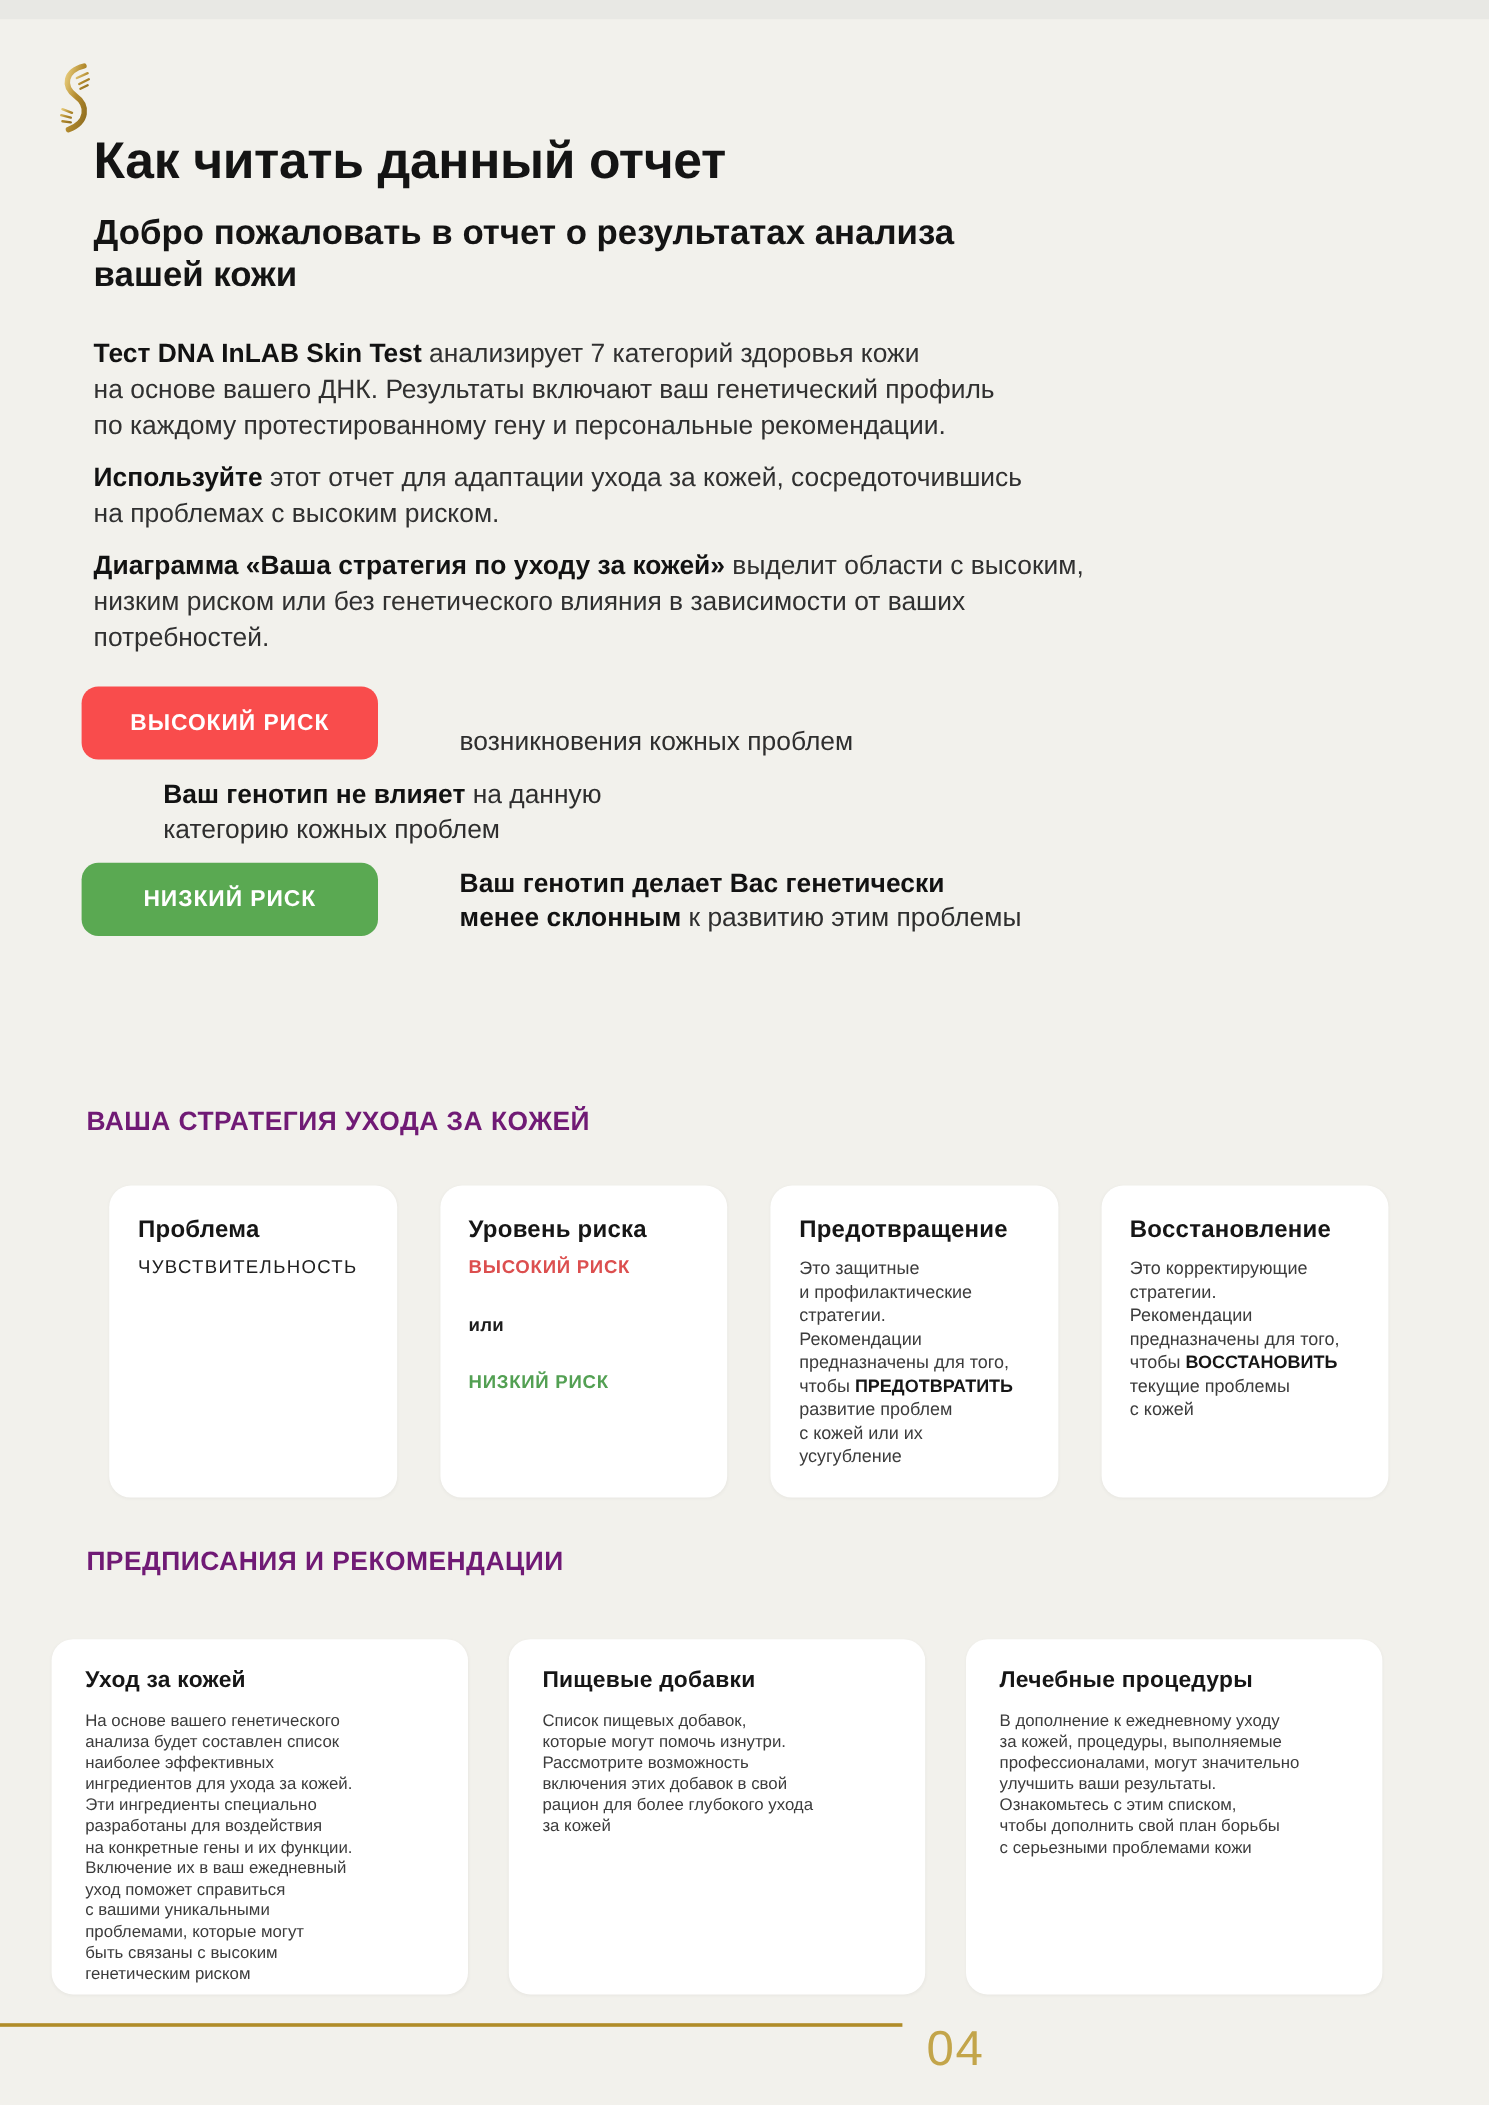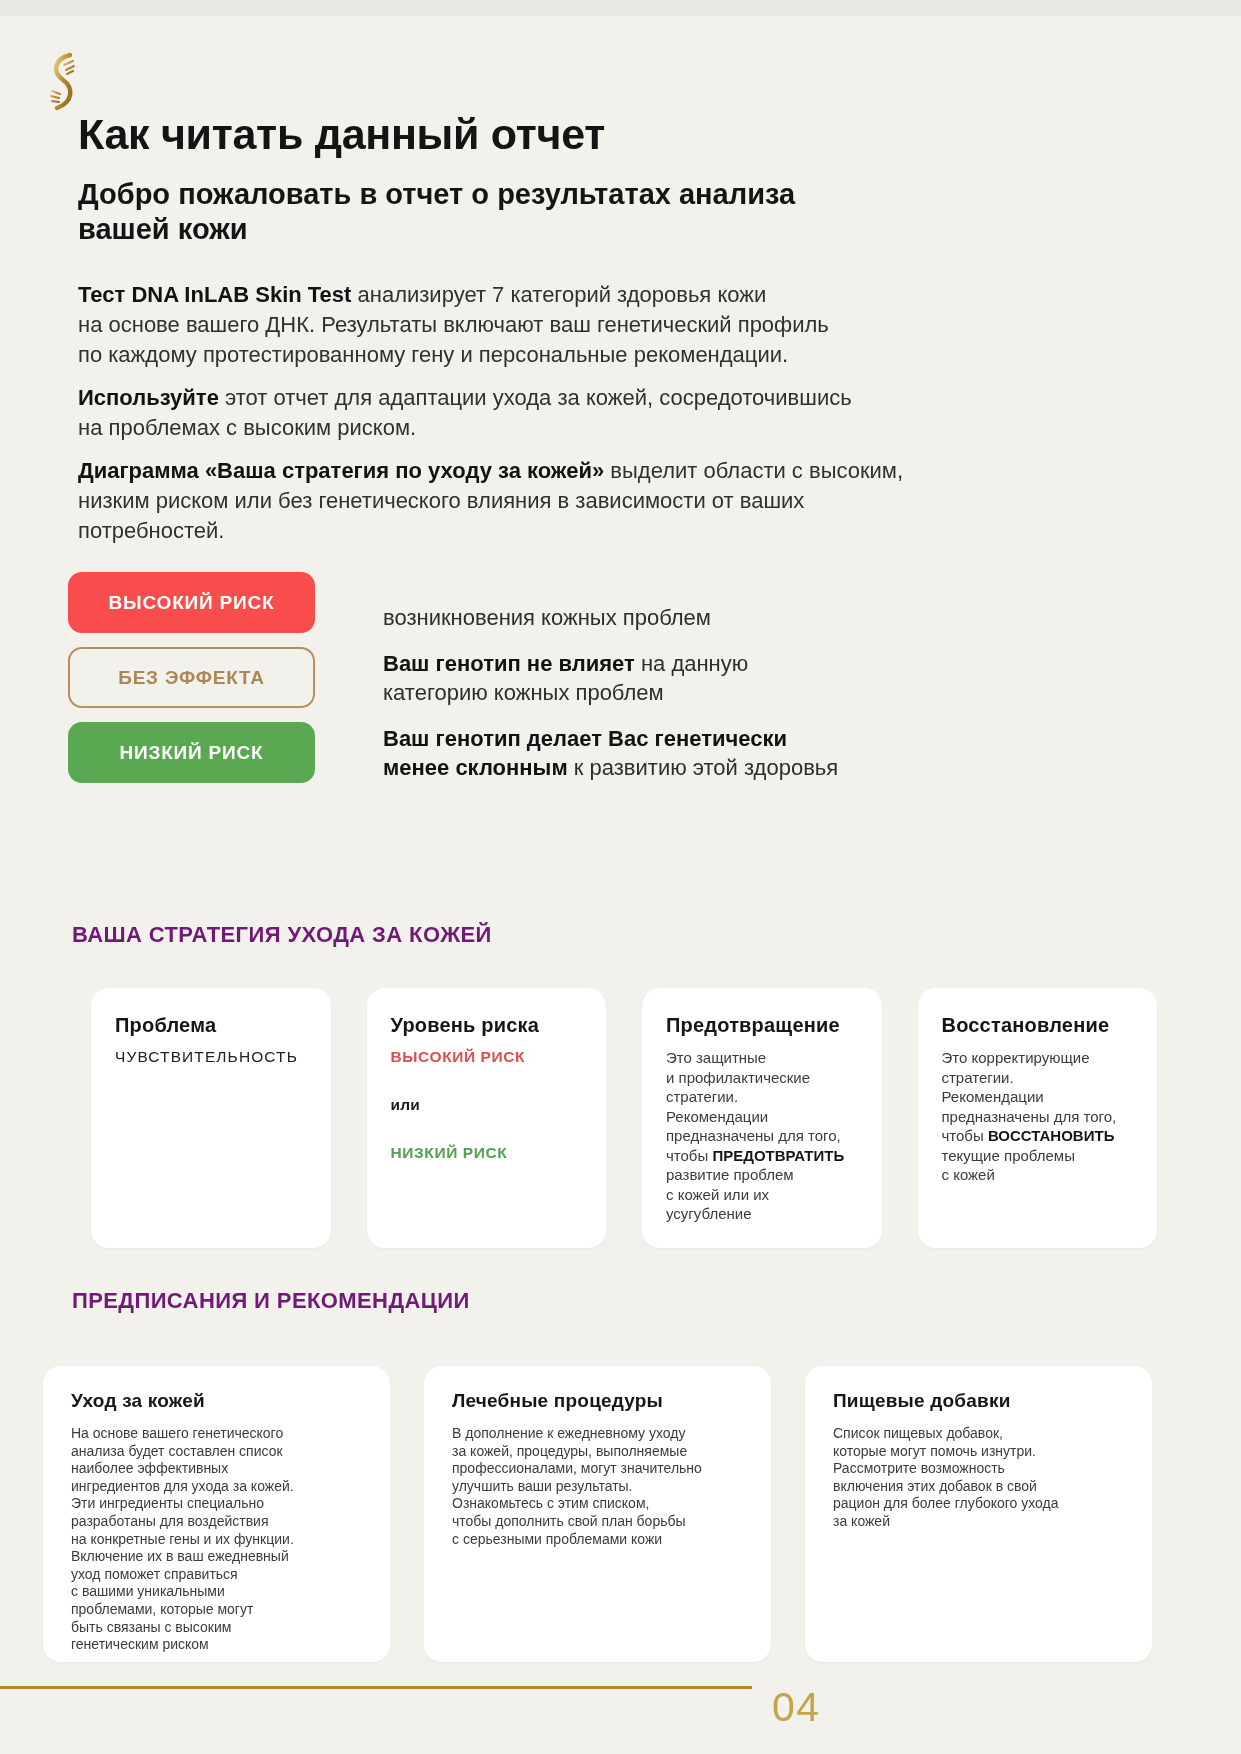--- a/index.html
+++ b/index.html
@@ -105,28 +105,27 @@
 потребностей.</span></p>
   </div>
 
   <div class="legend">
     <div class="legend-row">
       <div class="badge badge-high">ВЫСОКИЙ РИСК</div>
       <p class="legend-desc"><span>
 возникновения кожных проблем</span></p>
     </div>
     <div class="legend-row">
-      <div class="badge badge-none">БЕЗ ЭФФЕКТА</div>
       <p class="legend-desc"><b>Ваш генотип не влияет</b><span> на данную
 категорию кожных проблем</span></p>
     </div>
     <div class="legend-row">
       <div class="badge badge-low">НИЗКИЙ РИСК</div>
       <p class="legend-desc"><b>Ваш генотип делает Вас генетически
-менее склонным</b><span> к развитию этой здоровья</span></p>
+менее склонным</b><span> к развитию этим проблемы</span></p>
     </div>
   </div>
 
   <h3 class="section-heading s1">ВАША СТРАТЕГИЯ УХОДА ЗА КОЖЕЙ</h3>
 
   <div class="cards row1">
     <div class="card">
       <div class="card-title">Проблема</div>
       <div class="problem-value">ЧУВСТВИТЕЛЬНОСТЬ</div>
     </div>
@@ -173,36 +172,36 @@
 разработаны для воздействия
 на конкретные гены и их функции.
 Включение их в ваш ежедневный
 уход поможет справиться
 с вашими уникальными
 проблемами, которые могут
 быть связаны с высоким
 генетическим риском</p>
     </div>
     <div class="card">
+      <div class="card-title">Пищевые добавки</div>
+      <p class="card-body">Список пищевых добавок,
+которые могут помочь изнутри.
+Рассмотрите возможность
+включения этих добавок в свой
+рацион для более глубокого ухода
+за кожей</p>
+    </div>
+    <div class="card">
       <div class="card-title">Лечебные процедуры</div>
       <p class="card-body">В дополнение к ежедневному уходу
 за кожей, процедуры, выполняемые
 профессионалами, могут значительно
 улучшить ваши результаты.
 Ознакомьтесь с этим списком,
 чтобы дополнить свой план борьбы
 с серьезными проблемами кожи</p>
     </div>
-    <div class="card">
-      <div class="card-title">Пищевые добавки</div>
-      <p class="card-body">Список пищевых добавок,
-которые могут помочь изнутри.
-Рассмотрите возможность
-включения этих добавок в свой
-рацион для более глубокого ухода
-за кожей</p>
-    </div>
   </div>
 
   <div class="footer-line"></div>
   <div class="page-number">04</div>
 
 </div>
 
 </body></html>

